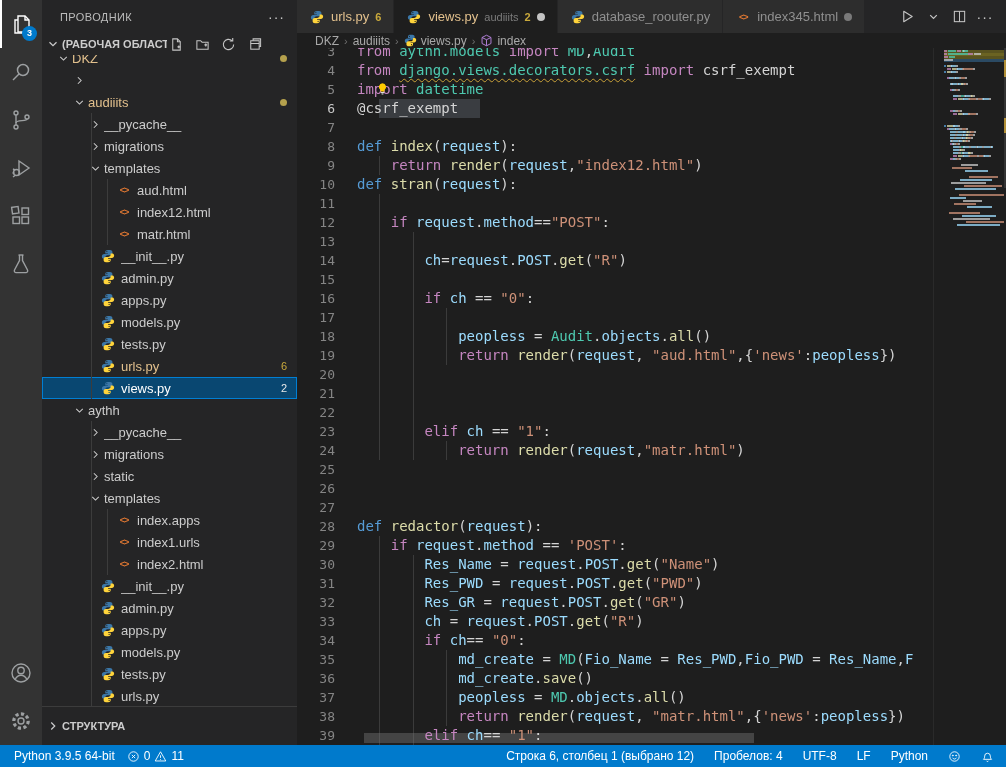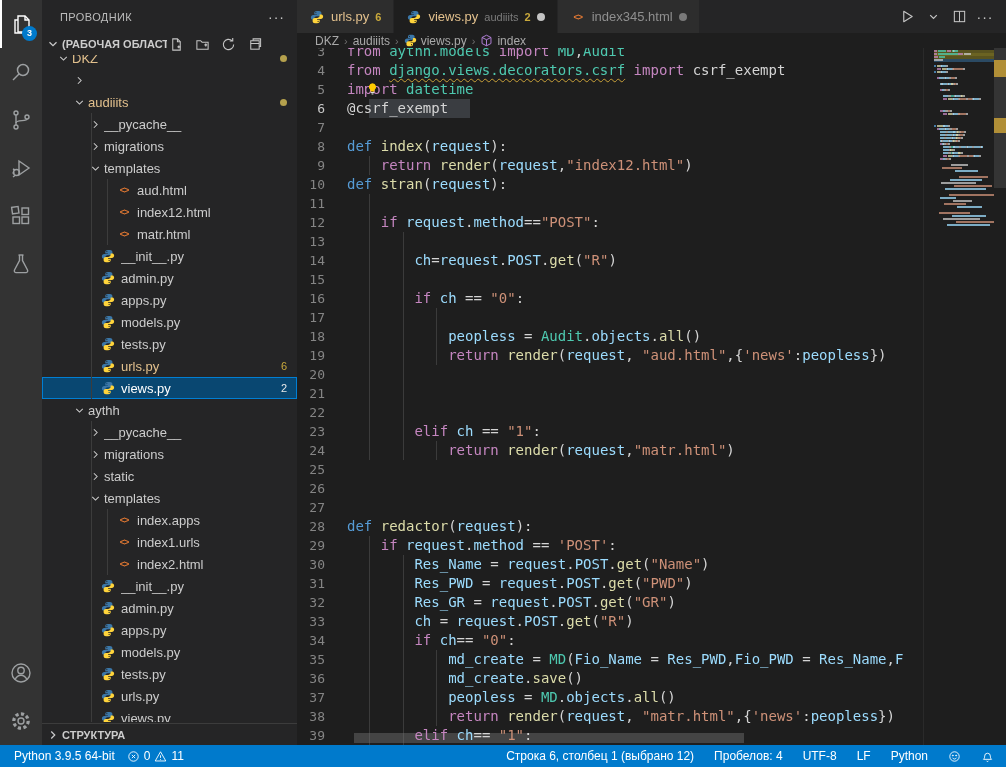--- a/index.html
+++ b/index.html
@@ -38,21 +38,21 @@
   .chevbox{width:14px;height:14px;display:inline-flex;align-items:center;justify-content:center;flex:none;margin-right:2px;}
   .chevbox svg{width:13px;height:13px;}
   .ficon{width:16px;height:16px;display:inline-flex;align-items:center;justify-content:center;flex:none;margin-right:5px;}
   .ficon svg{width:14px;height:14px;}
   .htmlglyph{color:#E37933;font-size:9px;font-weight:bold;letter-spacing:-1px;}
   .tlabel{flex:1;overflow:hidden;text-overflow:ellipsis;}
   .trow .mod{color:#E2C08D;}
   .tbadge{margin:0 10px 0 6px;font-size:11px;color:#C9A93C;}
   .trow.sel .tbadge{color:#E8E8E8;}
   .tdot{width:7px;height:7px;border-radius:50%;background:#B5A14D;margin:0 10px 0 6px;flex:none;}
-  .sb-outline{position:absolute;bottom:0;left:0;right:0;height:22px;border-top:1px solid #3c3c3c;
+  .sb-outline{position:absolute;bottom:0;left:0;right:0;height:39px;border-top:1px solid #3c3c3c;
               display:flex;align-items:center;font-size:11px;font-weight:bold;padding-left:4px;cursor:pointer;background:#252526;margin-top:35px;}
   .sb-outline .chev{width:14px;height:14px;margin-right:2px;}
 
   
   .editor{position:absolute;left:297px;top:0;width:709px;height:745px;background:#1E1E1E;}
   .tabbar{position:absolute;top:0;left:0;right:0;height:33px;background:#252526;display:flex;}
   .tabs{display:flex;flex:1;overflow:hidden;}
   .tab{display:flex;align-items:center;gap:6px;padding:0 12px;background:#2D2D2D;border-right:1px solid #252526;
        font-size:13px;color:#8F8F8F;cursor:pointer;white-space:nowrap;}
   .tab.active{background:#1E1E1E;color:#fff;}
@@ -66,21 +66,21 @@
   .ea{width:22px;height:22px;display:flex;align-items:center;justify-content:center;cursor:pointer;color:#C5C5C5;}
   .ea svg{width:15px;height:15px;}
   .ea.more{font-size:14px;letter-spacing:1px;line-height:8px;}
 
   .breadcrumbs{position:absolute;top:33px;left:0;right:0;height:15px;display:flex;align-items:center;
                padding-left:18px;font-size:12px;color:#A9A9A9;background:#1E1E1E;gap:5px;}
   .bc{cursor:pointer;display:inline-flex;align-items:center;gap:4px;}
   .bc-sep{color:#6e6e6e;font-size:11px;}
   .bc svg{width:13px;height:13px;}
 
-  .codearea{position:absolute;top:48px;left:4px;right:0;height:697px;overflow:hidden;}
+  .codearea{position:absolute;top:48px;left:14px;right:0;height:697px;overflow:hidden;}
   .lines{position:absolute;left:0;top:-6px;width:627px;height:709px;overflow:hidden;
          font-family:"DejaVu Sans Mono",monospace;font-size:14px;line-height:19px;white-space:pre;}
   .cline{position:relative;height:19px;}
   .ln{display:inline-block;width:46px;padding-right:22px;text-align:right;color:#858585;font-size:13px;}
   .ln.cur{color:#C6C6C6;}
   .ltext{position:relative;z-index:2;}
   .selbox{position:absolute;left:68px;top:0;height:19px;background:#3A3D41;z-index:1;}
   .cguide{position:absolute;top:0;height:19px;border-left:1px solid #3b3b3b;z-index:0;}
   .bulb{position:absolute;left:65px;top:2px;z-index:3;}
   .tok.k{color:#C586C0;} .tok.d{color:#569CD6;} .tok.f{color:#DCDCAA;} .tok.c{color:#4EC9B0;}
@@ -528,20 +528,29 @@
             <span class="ficon">
               <svg viewBox="0 0 16 16">
                 <path fill="#3B77A8" d="M7.9 1c-1.8 0-3 .8-3 2.2V5h3v.6H3.7C2.2 5.6 1 6.7 1 8.5S2.1 11 3.6 11H5V9.3C5 8 6.2 7 7.6 7h3C11.9 7 13 6 13 4.7V3.2C13 1.9 11.7 1 10.4 1H7.9zM6.7 2.2c.4 0 .7.3.7.7s-.3.7-.7.7S6 3.3 6 2.9s.3-.7.7-.7z"></path>
                 <path fill="#FFD43B" d="M8.1 15c1.8 0 3-.8 3-2.2V11h-3v-.6h4.3c1.5 0 2.6-1.1 2.6-2.9S13.9 5 12.4 5H11v1.7C11 8 9.8 9 8.4 9h-3C4.1 9 3 10 3 11.3v1.5C3 14.1 4.3 15 5.6 15h2.5zm1.2-1.2c-.4 0-.7-.3-.7-.7s.3-.7.7-.7.7.3.7.7-.3.7-.7.7z"></path>
               </svg>
             </span>
             <span class="tl mod">views.py</span>
             <span class="desc">audiiits</span>
             <span class="badge">2</span>
             <span class="dotw"></span>
+          </div>
+          <div class="tab">
+            <span class="ficon">
+              <svg viewBox="0 0 16 16">
+                <path fill="#3B77A8" d="M7.9 1c-1.8 0-3 .8-3 2.2V5h3v.6H3.7C2.2 5.6 1 6.7 1 8.5S2.1 11 3.6 11H5V9.3C5 8 6.2 7 7.6 7h3C11.9 7 13 6 13 4.7V3.2C13 1.9 11.7 1 10.4 1H7.9zM6.7 2.2c.4 0 .7.3.7.7s-.3.7-.7.7S6 3.3 6 2.9s.3-.7.7-.7z"></path>
+                <path fill="#FFD43B" d="M8.1 15c1.8 0 3-.8 3-2.2V11h-3v-.6h4.3c1.5 0 2.6-1.1 2.6-2.9S13.9 5 12.4 5H11v1.7C11 8 9.8 9 8.4 9h-3C4.1 9 3 10 3 11.3v1.5C3 14.1 4.3 15 5.6 15h2.5zm1.2-1.2c-.4 0-.7-.3-.7-.7s.3-.7.7-.7.7.3.7.7-.3.7-.7.7z"></path>
+              </svg>
+            </span>
+            <span class="tl">database_roouter.py</span>
           </div>
           <div class="tab">
             <span class="ficon">
               <span class="htmlglyph">&lt;&gt;</span>
             </span>
             <span class="tl">index345.html</span>
             <span class="dotg"></span>
           </div>
         </div>
       <div class="editor-actions">

